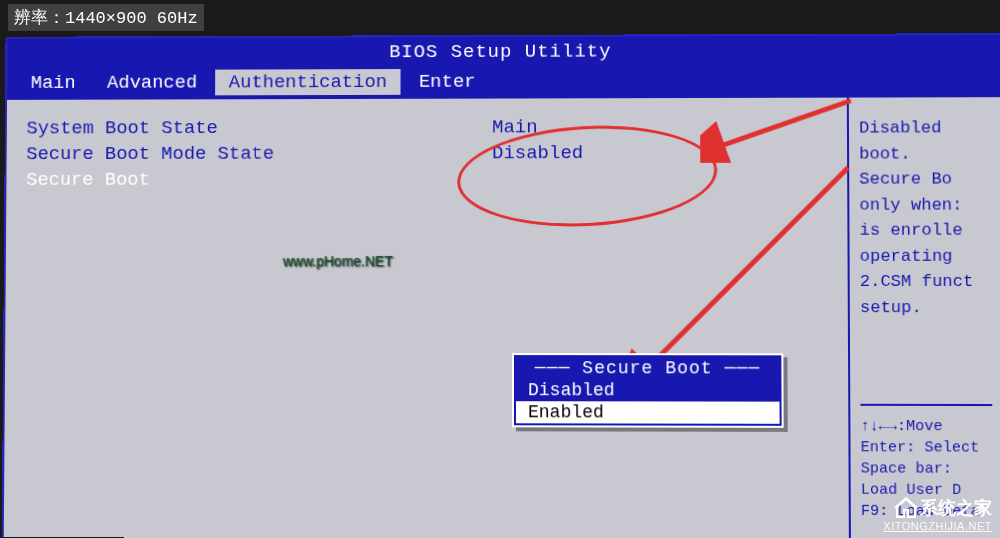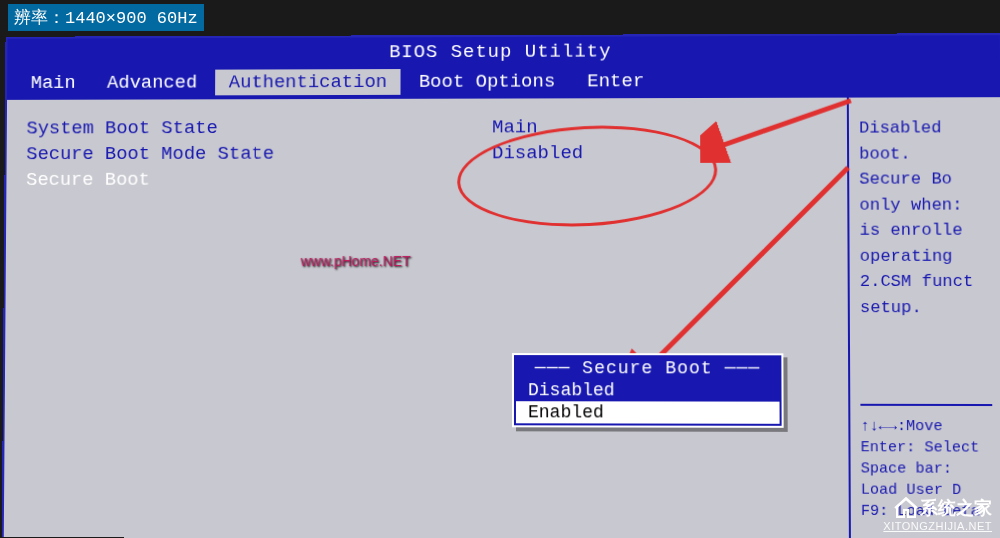--- a/index.html
+++ b/index.html
@@ -10,21 +10,21 @@
     font-family: 'Courier New', monospace;
     font-size: 18px;
     position: relative;
     overflow: hidden;
   }
   .monitor-label {
     position: absolute;
     top: 4px;
     left: 8px;
     color: #fff;
-    background: #0369a1;
+    background: #404040;
     padding: 2px 6px;
     font-size: 17px;
     z-index: 10;
   }
   .bios-screen {
     position: absolute;
     top: 34px;
     left: 0;
     right: 0;
     bottom: 0;
@@ -140,26 +140,25 @@
     transform: rotate(-3deg);
   }
   .arrow {
     position: absolute;
     pointer-events: none;
   }
   .watermark-center {
     position: absolute;
     left: 280px;
     top: 155px;
-    color: #be185d;
+    color: #14532d;
     font-size: 14px;
     font-family: Arial, sans-serif;
     text-shadow: 1px 1px 2px #000;
     pointer-events: none;
-    margin-left: 18px;
   }
   .watermark-corner {
     position: absolute;
     right: 8px;
     bottom: 6px;
     color: #fff;
     font-family: Arial, sans-serif;
     text-align: right;
     pointer-events: none;
   }
@@ -180,21 +179,20 @@
 
 <div class="monitor-label">辨率：1440×900  60Hz</div>
 
 <div class="bios-screen">
   <div class="title-bar">BIOS Setup Utility</div>
 
   <div class="menu-bar">
     <div class="menu-item">Main</div>
     <div class="menu-item">Advanced</div>
     <div class="menu-item active">Authentication</div>
-    <div class="menu-item">Boot Options</div>
     <div class="menu-item">Enter</div>
   </div>
 
   <div class="main-area">
     <div class="content-pane">
 
       <div class="setting-row">
         <span class="setting-label">System Boot State</span>
         <span class="setting-value">Main</span>
       </div>

